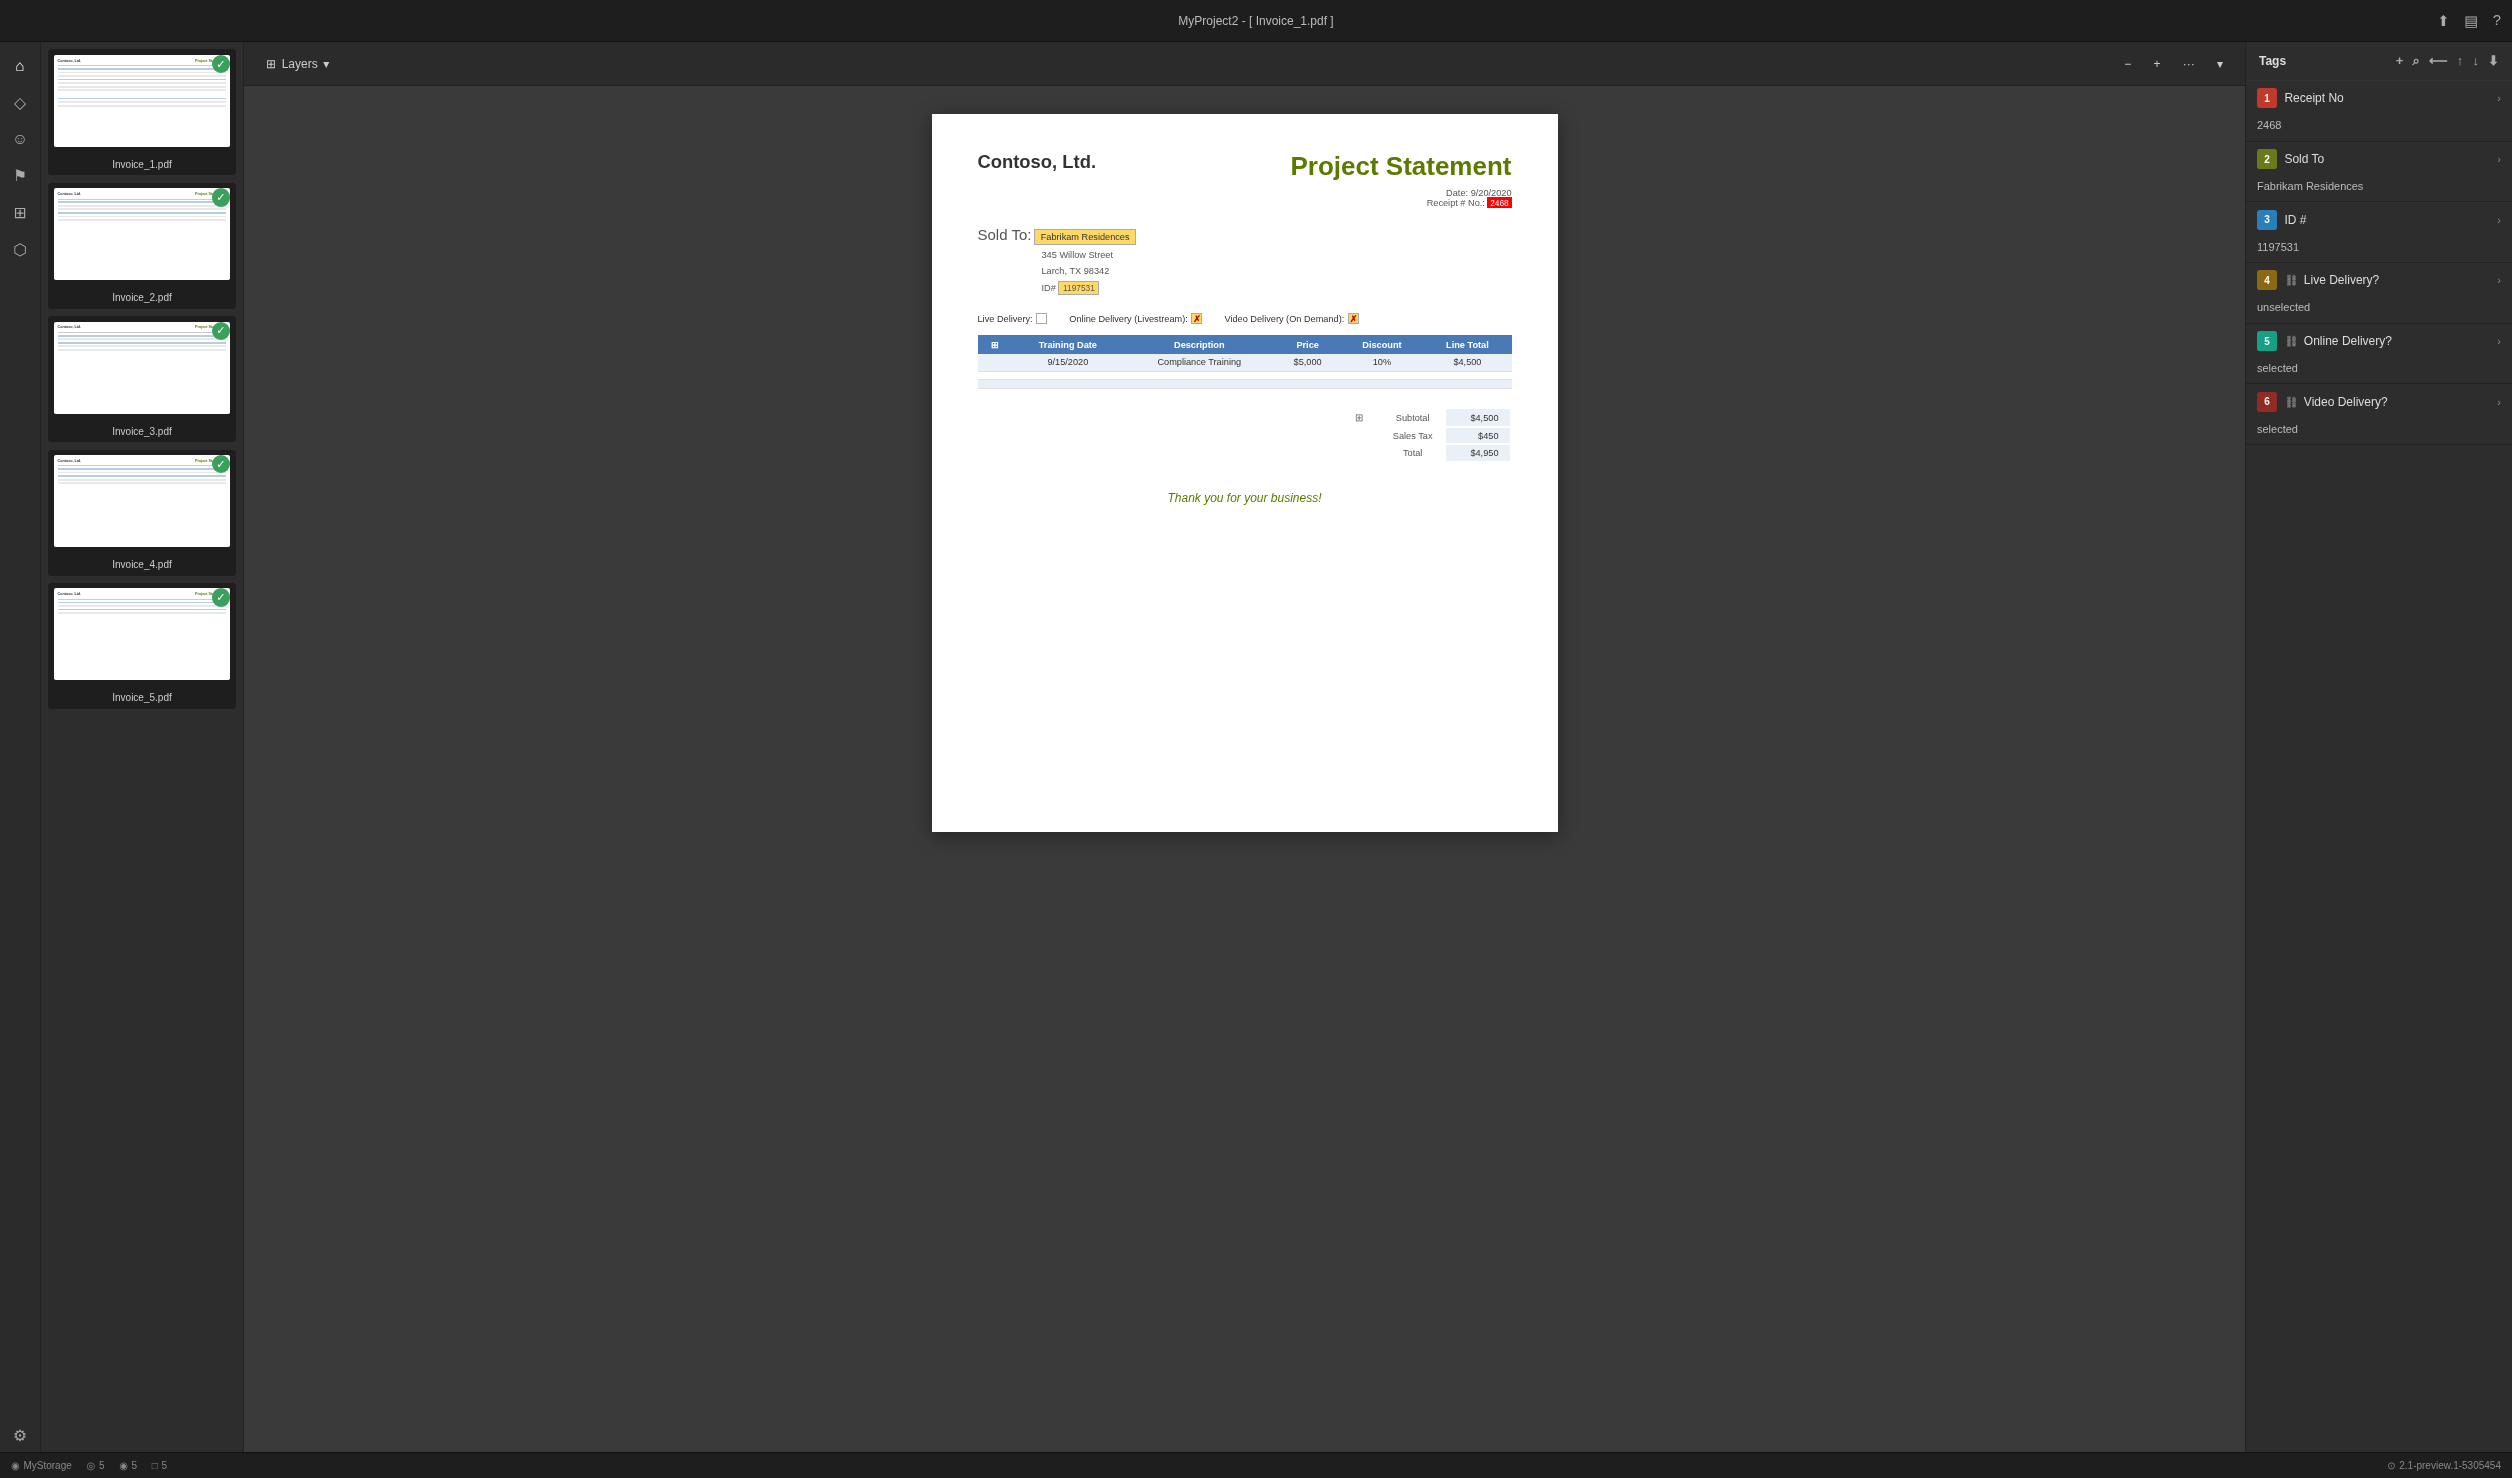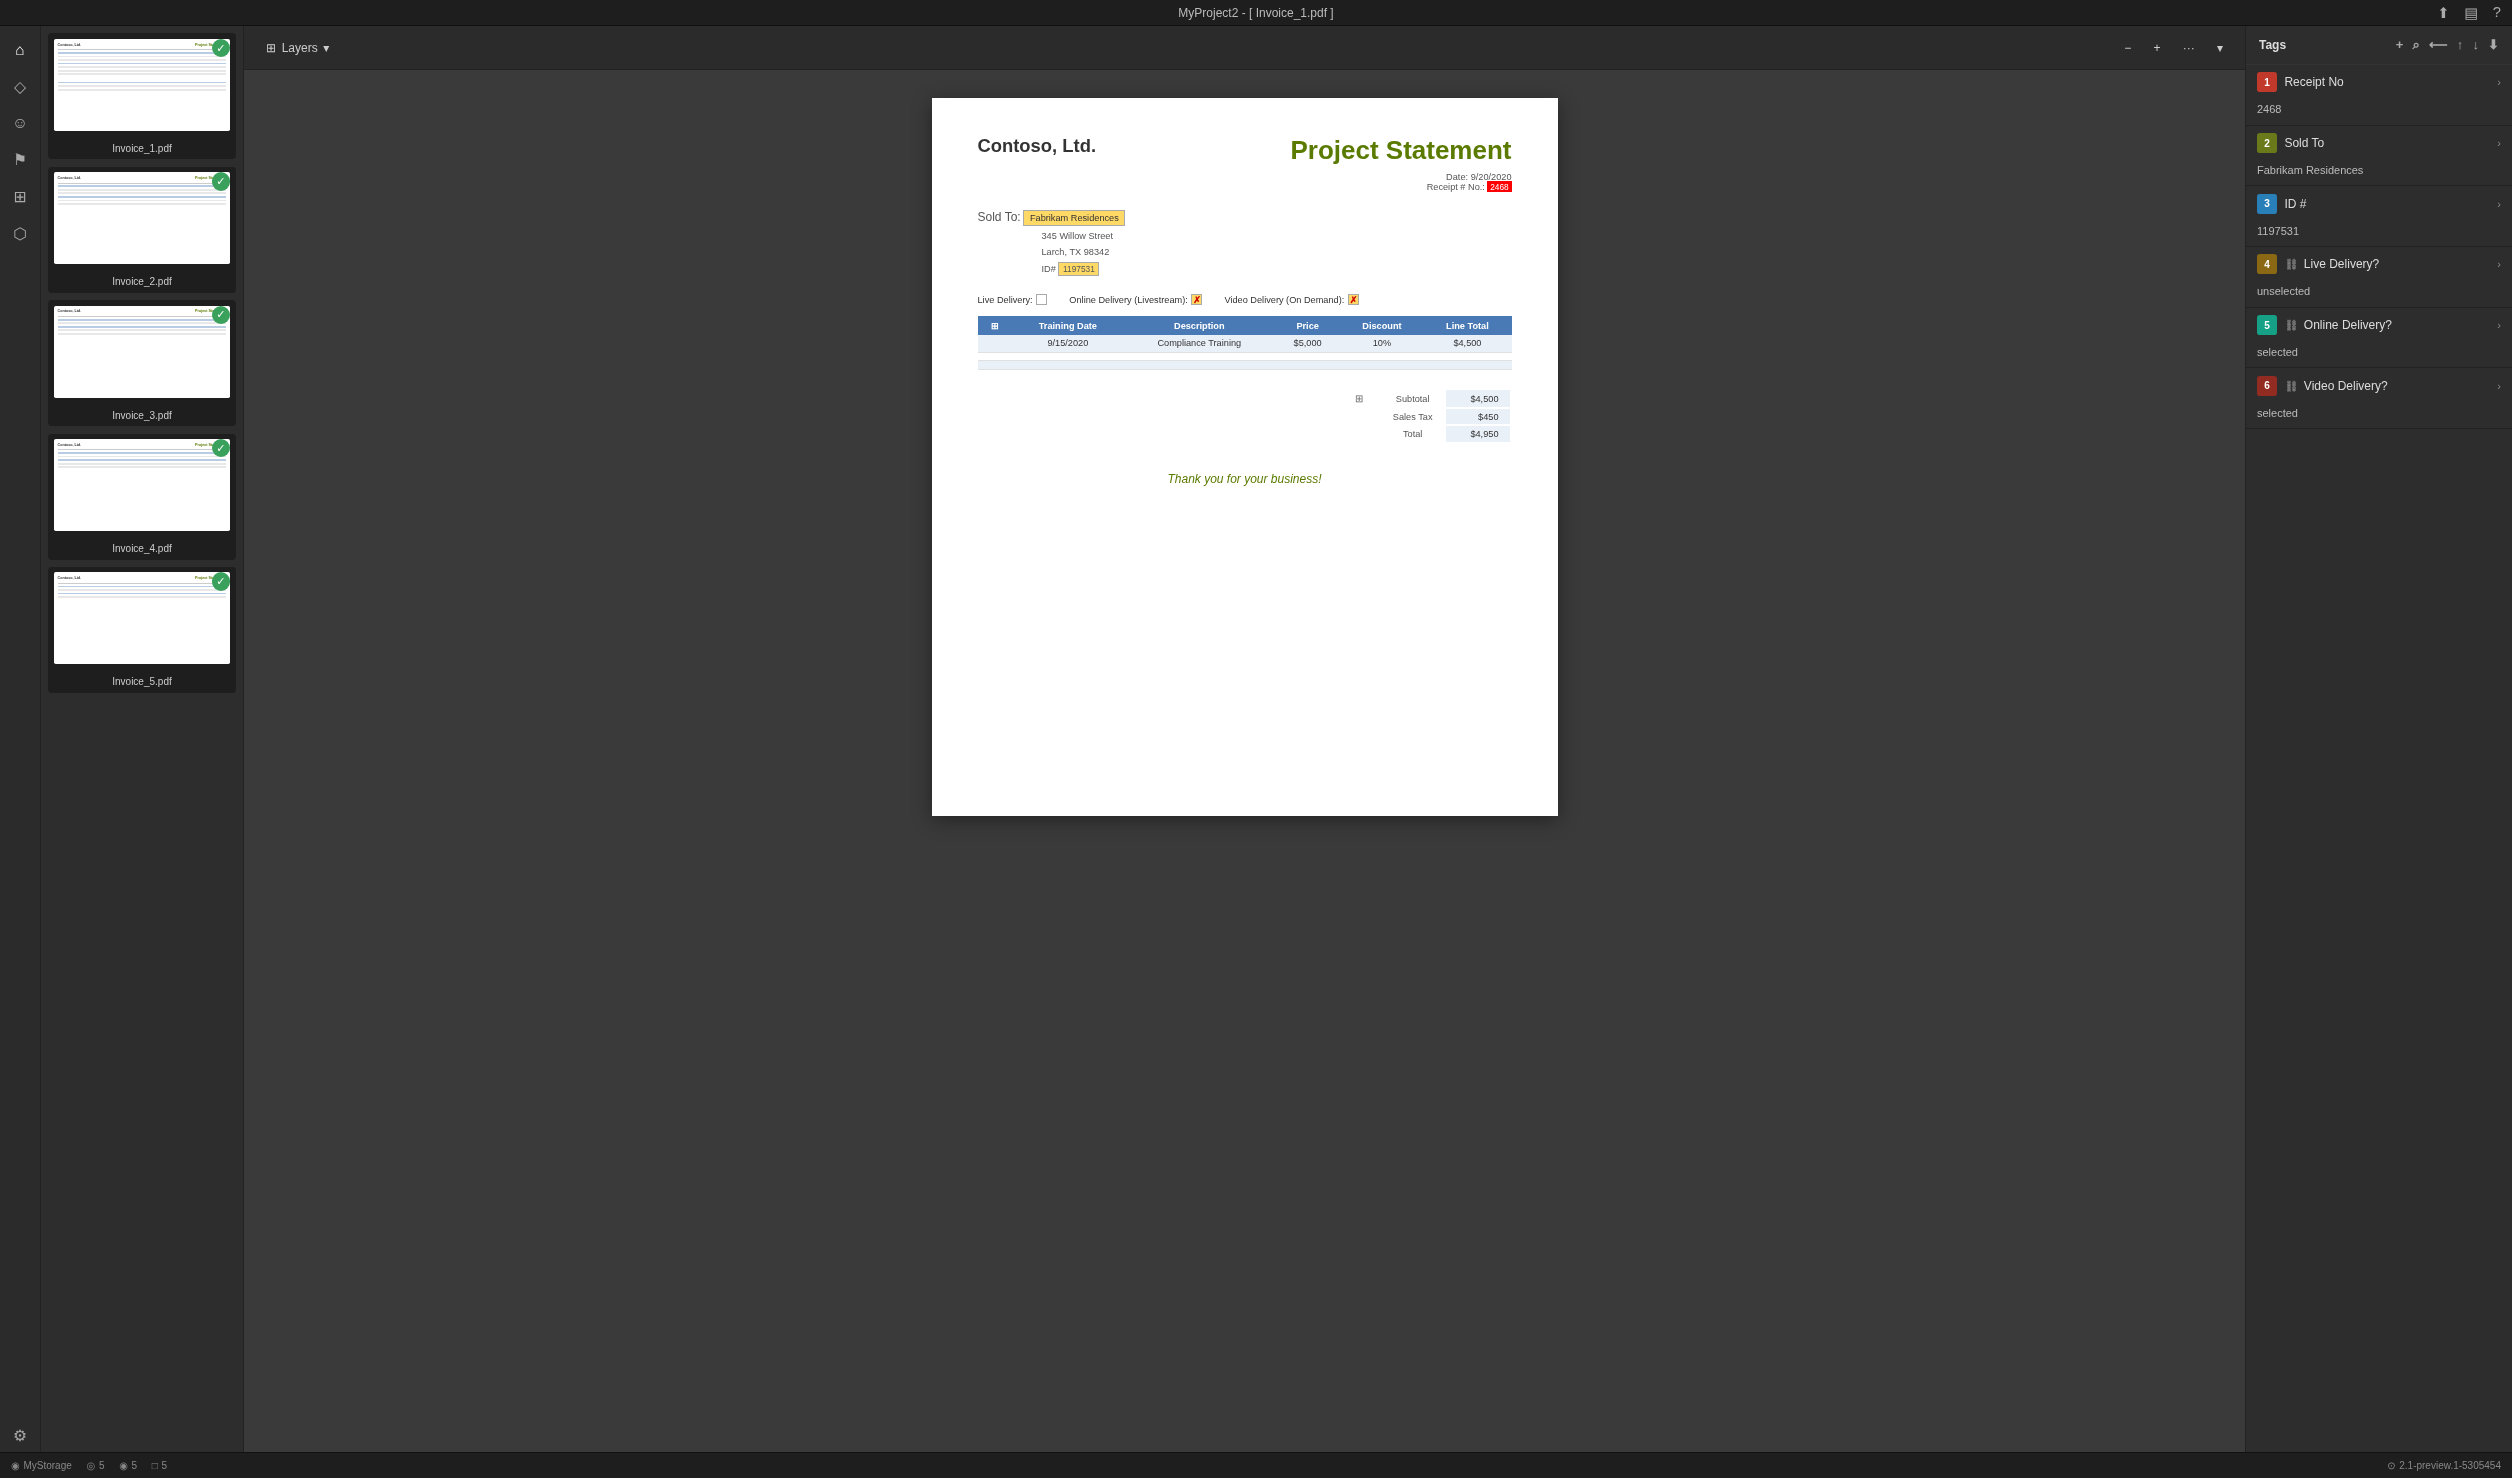--- a/index.html
+++ b/index.html
@@ -1,19 +1,19 @@
 <!DOCTYPE html>
 <html style="font-size:14.7px"><head>
   <meta charset="utf-8">
   <style>
     * { box-sizing: border-box; margin: 0; padding: 0; }
     body { font-family: 'Segoe UI', Arial, sans-serif; background: #2b2b2b; color: #ccc; display: flex; flex-direction: column; height: 100vh; overflow: hidden; font-size: 12px; }
 
     
-    #titlebar { background: #1e1e1e; height: 26px; display: flex; align-items: center; justify-content: center; position: relative; border-bottom: 0.9px solid #111; }
+    #titlebar { background: #1e1e1e; height: 42px; display: flex; align-items: center; justify-content: center; position: relative; border-bottom: 0.9px solid #111; }
     #titlebar .title { color: #bbb; font-size: 12px; }
     #titlebar .actions { position: absolute; right: 11px; display: flex; gap: 14.7px; color: #aaa; font-size: 14.7px; }
 
     
     #main { display: flex; flex: 1; overflow: hidden; }
 
     
     #sidebar-icons { width: 41px; background: #2b2b2b; display: flex; flex-direction: column; align-items: center; padding-top: 7.4px; gap: 3.7px; border-right: 0.9px solid #222; }
     .sidebar-icon { width: 33px; height: 33px; display: flex; align-items: center; justify-content: center; border-radius: 3.7px; cursor: pointer; color: #aaa; font-size: 15.7px; }
     .sidebar-icon.active { color: #fff; }
@@ -43,21 +43,21 @@
     #doc-view { flex: 1; background: #3a3a3a; overflow: auto; display: flex; align-items: flex-start; justify-content: center; padding: 28px; }
 
     
     .document { background: #fff; width: 626px; min-height: 718px; padding: 37px 46px; color: #333; font-size: 10px; box-shadow: 0 3.7px 18.4px rgba(0,0,0,0.4); }
     .doc-header { display: flex; justify-content: space-between; align-items: flex-start; margin-bottom: 18.4px; }
     .doc-logo { font-size: 18.4px; font-weight: bold; color: #333; }
     .doc-title { font-size: 26px; font-weight: bold; color: #5a7a00; text-align: right; }
     .doc-meta { text-align: right; font-size: 9.2px; color: #555; margin-top: 5.5px; }
     .doc-meta span.highlight { background: #ff0000; color: #fff; padding: 0.9px 2.8px; font-size: 8.3px; }
     .sold-to-section { margin: 13px 0; }
-    .sold-to-label { font-size: 12px; color: #555; }
+    .sold-to-label { font-size: 15px; color: #555; }
     .sold-to-value { display: inline-block; background: #ffd966; padding: 1.8px 5.5px; font-size: 9.2px; color: #333; border: 0.9px solid #aaa; }
     .address { margin: 5.5px 0 0 64px; font-size: 9.2px; color: #555; }
     .id-row { margin: 5.5px 0 0 64px; font-size: 9.2px; color: #555; }
     .id-box { display: inline-block; background: #ffd966; padding: 0.9px 3.7px; border: 0.9px solid #aaa; font-size: 8.3px; }
     .delivery-section { margin: 18.4px 0 11px; display: flex; gap: 22px; align-items: center; font-size: 9.2px; }
     .checkbox-item { display: flex; align-items: center; gap: 3.7px; }
     .checkbox-empty { width: 11px; height: 11px; border: 0.9px solid #aaa; display: inline-block; background: #fff; }
     .checkbox-x { width: 11px; height: 11px; border: 0.9px solid #aaa; display: inline-flex; align-items: center; justify-content: center; background: #ffd966; font-size: 9.2px; color: #c00; font-weight: bold; }
     .invoice-table { width: 100%; border-collapse: collapse; margin: 9.2px 0; font-size: 9.2px; }
     .invoice-table th { background: #4a7ab5; color: #fff; padding: 3.7px 7.4px; text-align: center; font-size: 9.2px; }

